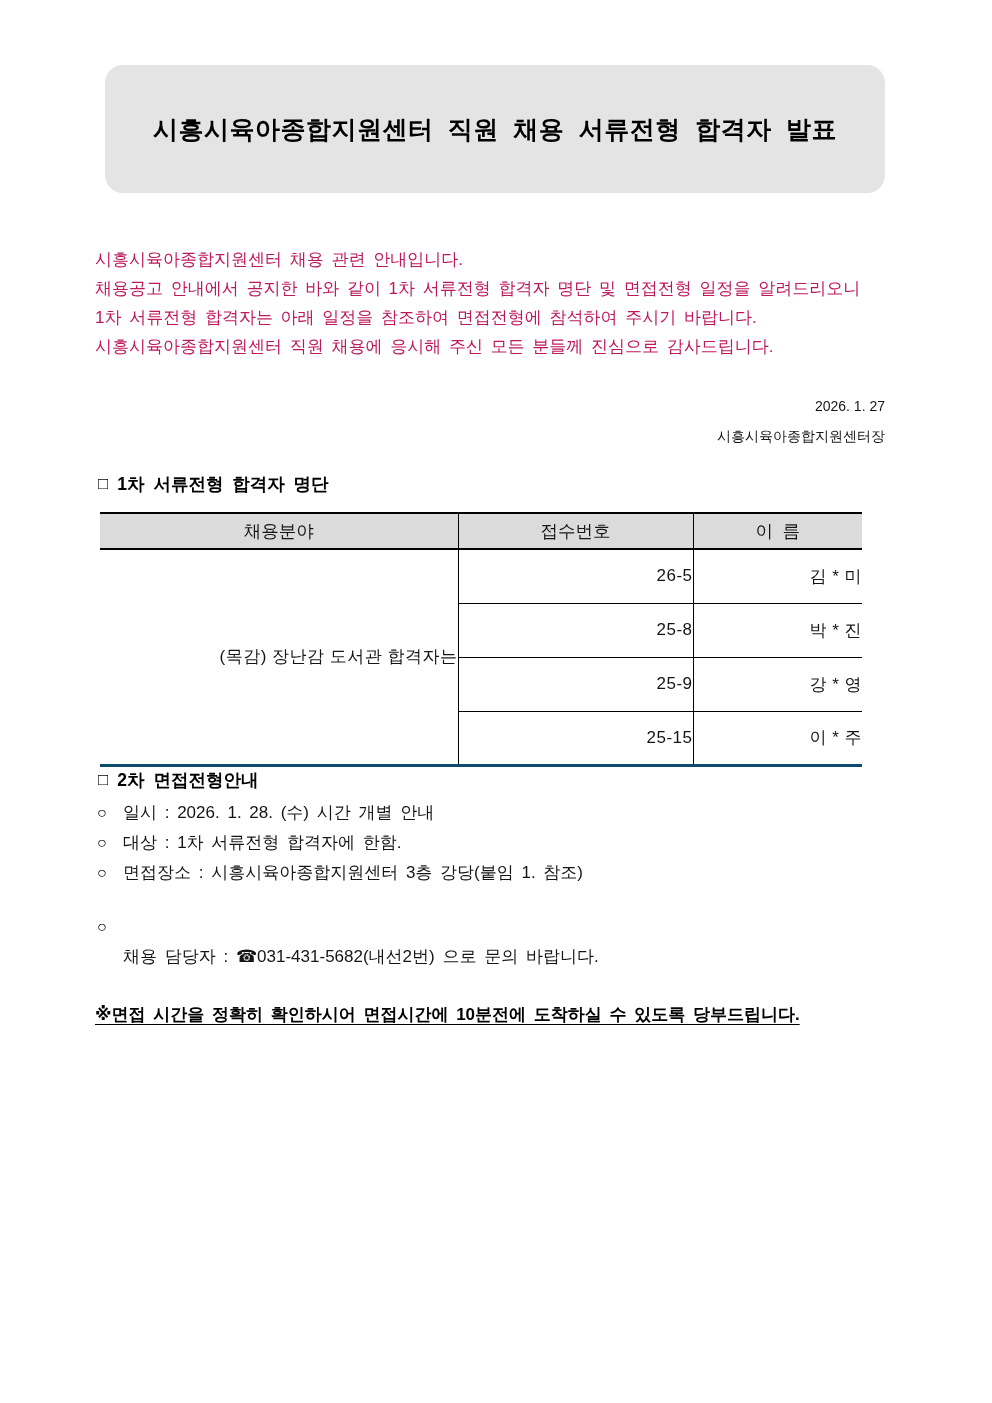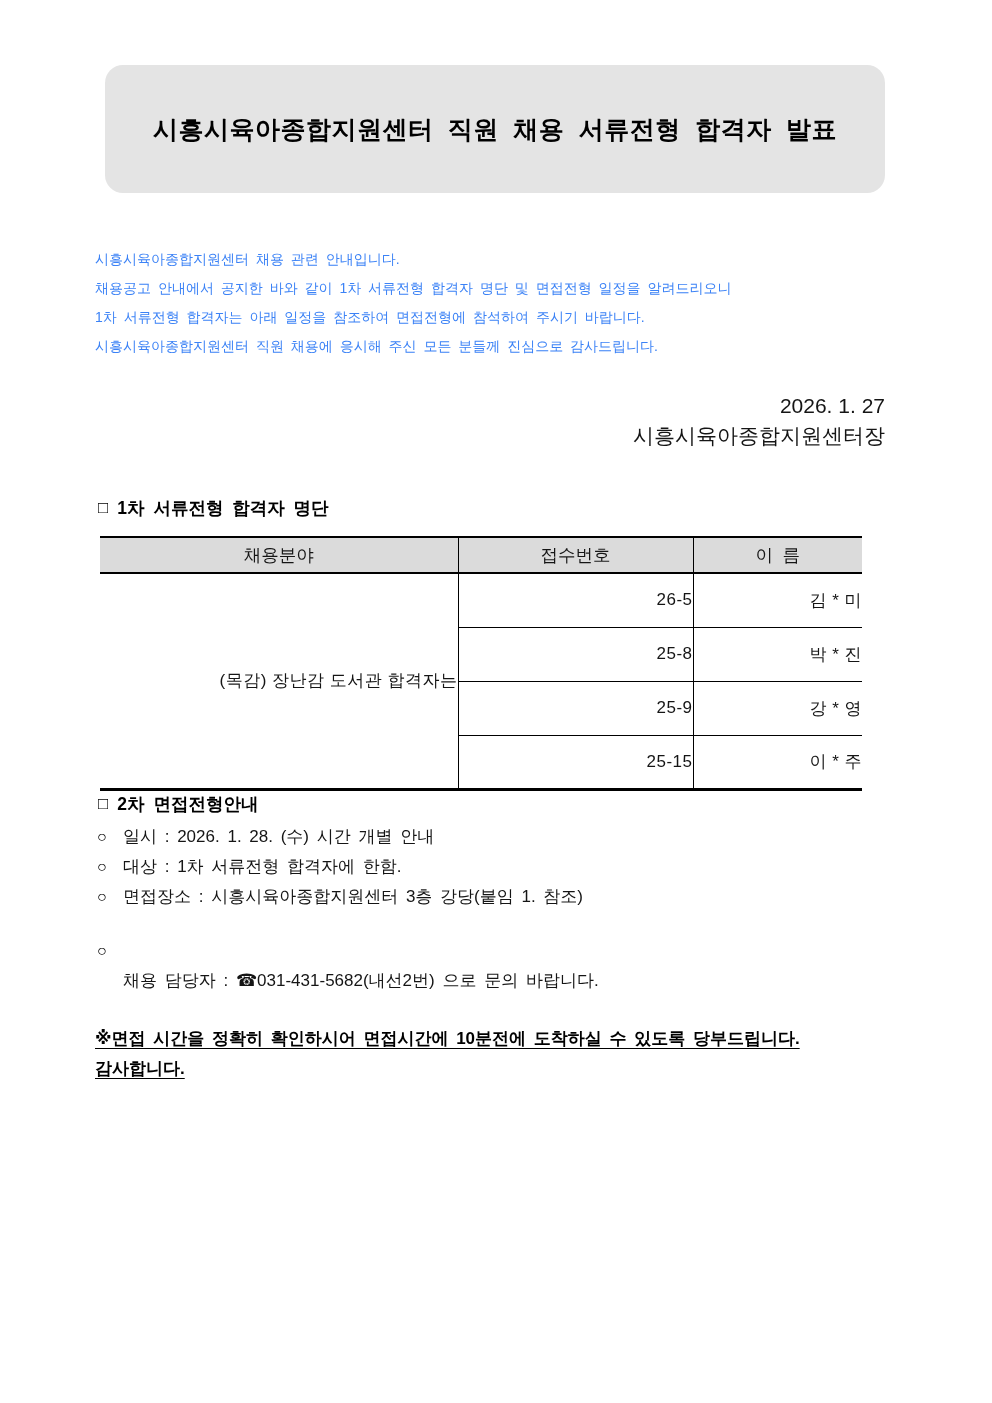--- a/index.html
+++ b/index.html
@@ -19,43 +19,43 @@
     background: #e4e4e4;
     border-radius: 18px;
     display: flex; align-items: center; justify-content: center;
   }
   .title-box h1 {
     font-size: 25px; font-weight: bold; color: #000000;
     letter-spacing: 0.5px; word-spacing: 7px; white-space: nowrap;
   }
 
   
-  .intro { margin: 52px 50px 0 95px; font-size: 14px; line-height: 29px; color: #3b82f6; }
+  .intro { margin: 52px 50px 0 95px; font-size: 17px; line-height: 29px; color: #be185d; }
   .intro p { word-spacing: 3px; }
 
   
-  .signature { margin: 30px 107px 0 0; text-align: right; font-size: 21px; line-height: 30px; color: #151515; }
+  .signature { margin: 30px 107px 0 0; text-align: right; font-size: 14px; line-height: 30px; color: #151515; }
 
   
-  .sec1 { margin-top: 44px; }
+  .sec1 { margin-top: 20px; }
   .sec2 { }
   .sec3 { margin-top: 24px; }
   .sec-heading {
     margin-left: 98px; font-size: 17.5px; font-weight: bold; color: #000000;
     line-height: 26px; word-spacing: 4px;
   }
   .sec-heading .sq { font-weight: normal; font-size: 17px; margin-right: 9px; position: relative; top: -1px; }
 
   
   .pass-table {
     margin: 14px 0 0 100px;
     width: 762px;
     border-collapse: collapse;
     border-top: 2px solid #000000;
-    border-bottom: 3px solid #000000;
+    border-bottom: 3px solid #0c4a6e;
     font-size: 17px; color: #151515;
     table-layout: fixed;
   }
   .pass-table col.c1 { width: 358px; }
   .pass-table col.c2 { width: 235px; }
   .pass-table col.c3 { width: 169px; }
   .pass-table th {
     background: #dbdbdb;
     border-bottom: 2px solid #000000;
     height: 36px; font-weight: normal; font-size: 17.5px;
@@ -166,16 +166,15 @@
       <span class="bullet">○</span>
     </div>
     <div class="item">
       <span class="bullet"></span>
       <span><span>채용 담당자 : </span><span>☎</span><span>031-431-5682(내선2번) 으로 문의 바랍니다.</span></span>
     </div>
   </div>
 
   <div class="notice">
     <p>※면접 시간을 정확히 확인하시어 면접시간에 10분전에 도착하실 수 있도록 당부드립니다.</p>
-    <p>감사합니다.</p>
   </div>
 
 </div>
 
 </body></html>

